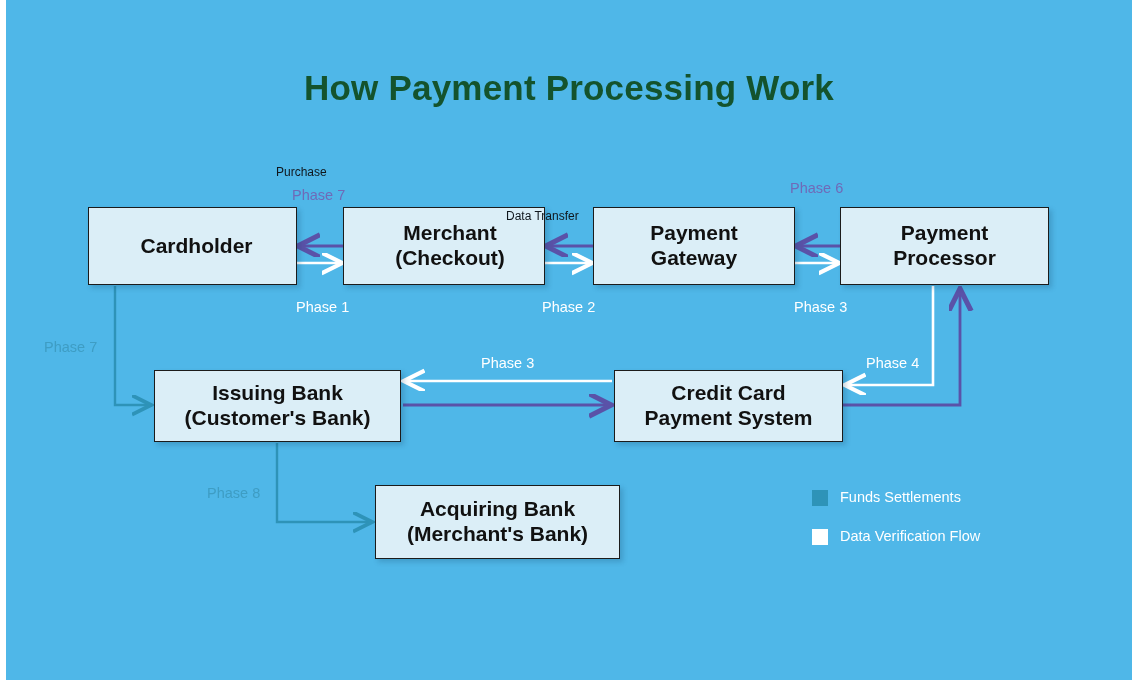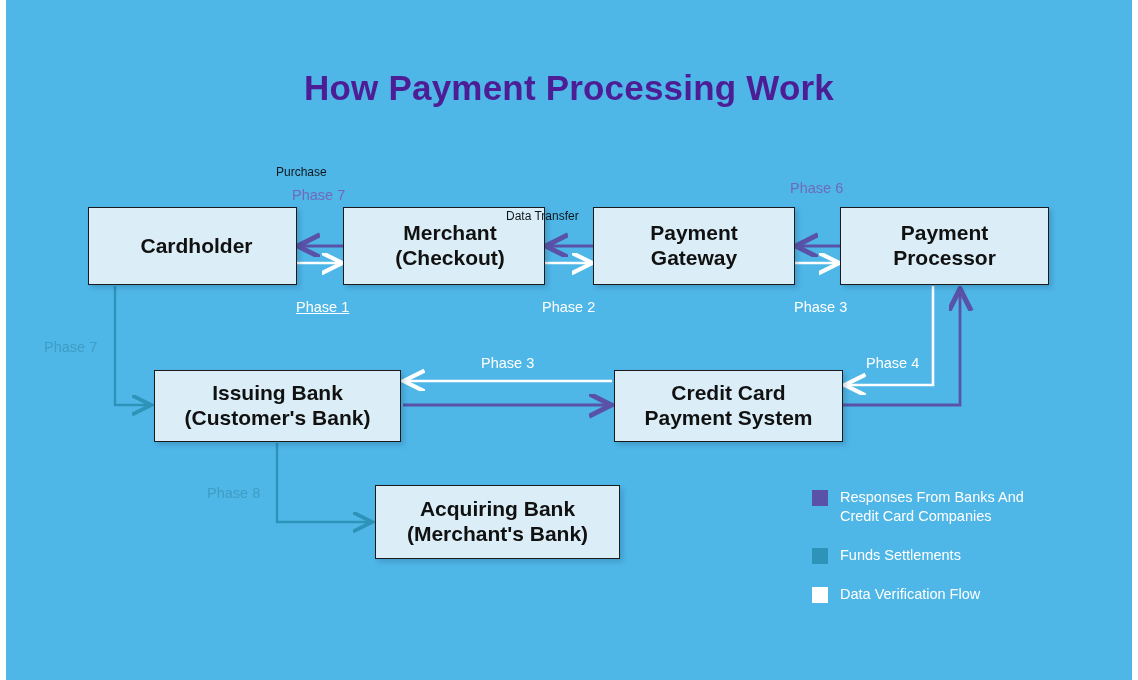--- a/index.html
+++ b/index.html
@@ -27,21 +27,21 @@
     top: 0;
     width: 1138px;
     height: 680px;
   }
   .title {
     position: absolute;
     left: 0;
     top: 68px;
     width: 1138px;
     text-align: center;
-    color: #4c1d95;
+    color: #14532d;
     font-size: 35px;
     font-weight: bold;
     letter-spacing: 0.2px;
   }
   .node {
     position: absolute;
     background: #dbeef7;
     border: 1.5px solid #1b1b1b;
     box-shadow: 3px 3px 5px rgba(20,60,90,0.22);
     display: flex;
@@ -166,34 +166,29 @@
     </div>
     <div class="node" style="left:375px; top:485px; width:245px; height:74px;">
       <span>Acquiring Bank
 (Merchant's Bank)</span>
     </div>
 
     <div class="lbl lbl-dark" style="left:276px; top:165px;">Purchase</div>
     <div class="lbl lbl-dark" style="left:506px; top:165px;margin-top:44px;">Data Transfer</div>
     <div class="lbl lbl-purple" style="left:292px; top:187px;">Phase 7</div>
     <div class="lbl lbl-purple" style="left:790px; top:180px;">Phase 6</div>
-    <div class="lbl lbl-white" style="left:296px; top:299px;text-decoration:underline;">Phase 1</div>
+    <div class="lbl lbl-white" style="left:296px; top:299px;">Phase 1</div>
     <div class="lbl lbl-white" style="left:542px; top:299px;">Phase 2</div>
     <div class="lbl lbl-white" style="left:794px; top:299px;">Phase 3</div>
     <div class="lbl lbl-white" style="left:866px; top:355px;">Phase 4</div>
     <div class="lbl lbl-white" style="left:481px; top:355px;">Phase 3</div>
     <div class="lbl lbl-teal" style="left:44px; top:339px;">Phase 7</div>
     <div class="lbl lbl-teal" style="left:207px; top:485px;">Phase 8</div>
 
     <div class="legend">
-      <div class="legend-row">
-        <div class="legend-sw" style="background:#5a52a8;"></div>
-        <div class="legend-text">Responses From Banks And
-Credit Card Companies</div>
-      </div>
       <div class="legend-row">
         <div class="legend-sw" style="background:#2e93b8;"></div>
         <div class="legend-text">Funds Settlements</div>
       </div>
       <div class="legend-row">
         <div class="legend-sw" style="background:#ffffff;"></div>
         <div class="legend-text">Data Verification Flow</div>
       </div>
     </div>
 

